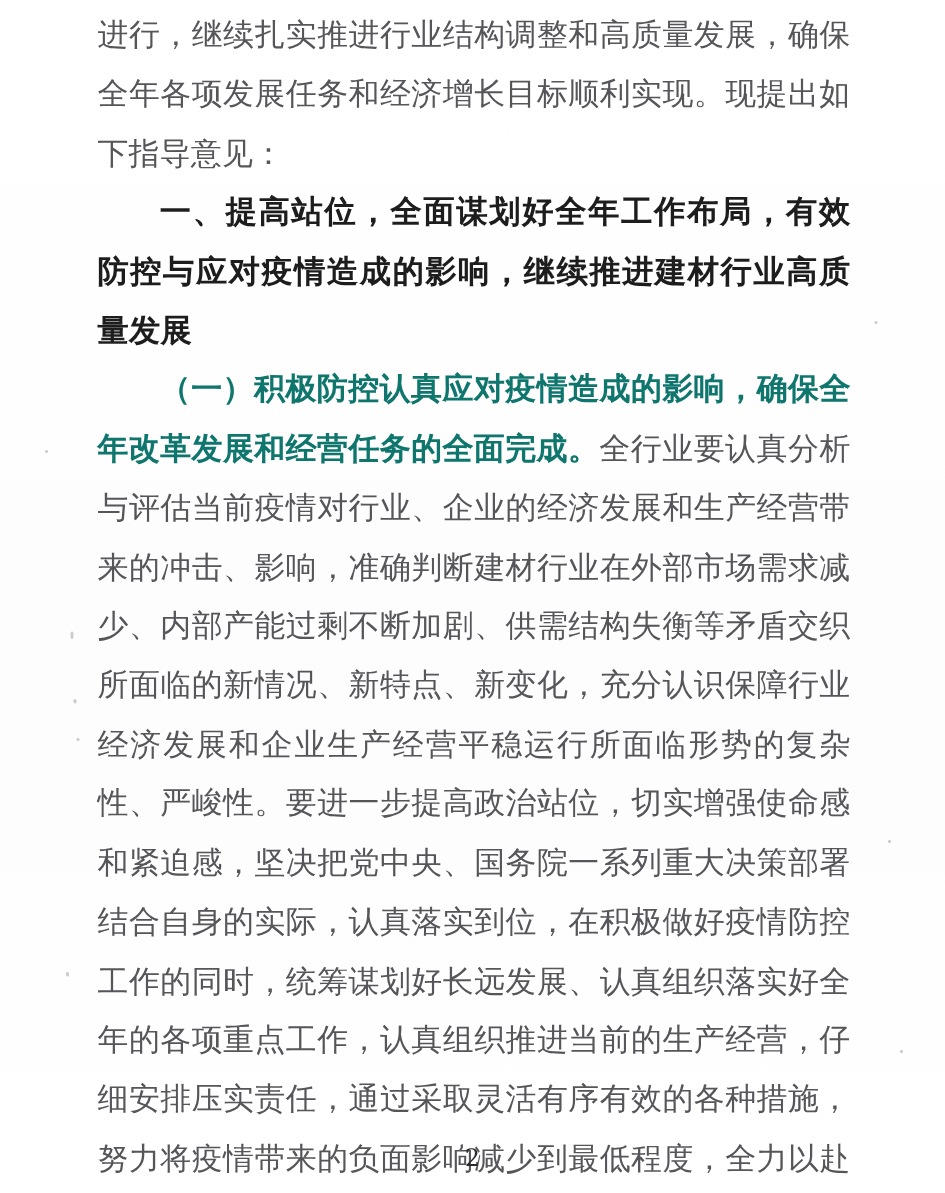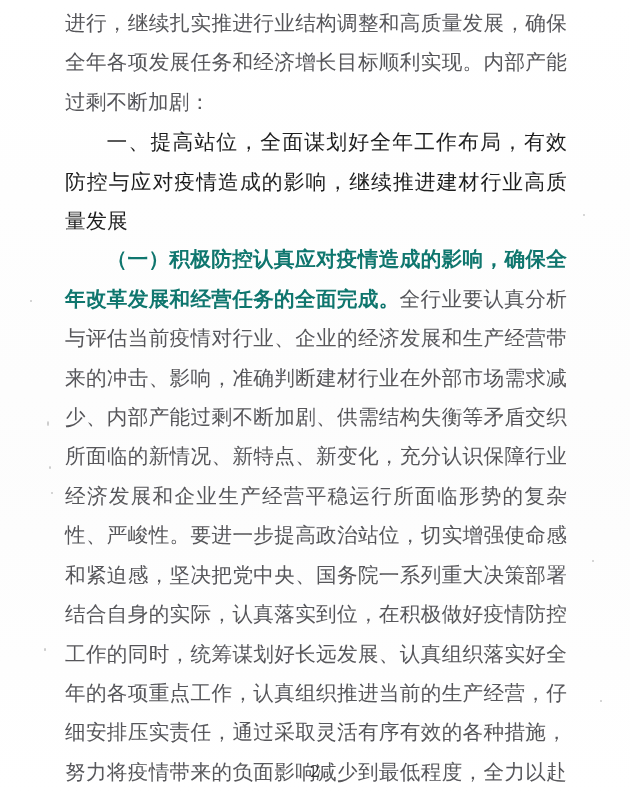--- a/index.html
+++ b/index.html
@@ -51,21 +51,21 @@
   
   .body-text {
     color: #56565a;
     font-weight: 400;
     font-family: "DejaVu Serif", "Liberation Serif", serif;
   }
 
   
   .heading-1 {
     color: #1d1d1d;
-    font-weight: 400;
+    font-weight: 700;
     font-family: "Liberation Sans", "DejaVu Sans", sans-serif;
     font-size: 20.8px;
     line-height: 39.4px;
     letter-spacing: 0.2px;
   }
 
   
   .heading-2 {
     color: #0f766e;
     font-weight: 700;
@@ -115,21 +115,21 @@
 </style>
 </head>
 <body>
 
 <div class="page">
 
   <div class="scan-wash"></div>
 
   <div class="text-column">
 
-    <p class="para body-text first-block">进行，继续扎实推进行业结构调整和高质量发展，确保全年各项发展任务和经济增长目标顺利实现。内部产能过剩不断加剧：</p>
+    <p class="para body-text first-block">进行，继续扎实推进行业结构调整和高质量发展，确保全年各项发展任务和经济增长目标顺利实现。现提出如下指导意见：</p>
 
     <p class="para heading-1 indent2">一、提高站位，全面谋划好全年工作布局，有效防控与应对疫情造成的影响，继续推进建材行业高质量发展</p>
 
     <p class="para body-text indent2"><span class="heading-2">（一）积极防控认真应对疫情造成的影响，确保全年改革发展和经营任务的全面完成。</span><span>全行业要认真分析与评估当前疫情对行业、企业的经济发展和生产经营带来的冲击、影响，准确判断建材行业在外部市场需求减少、内部产能过剩不断加剧、供需结构失衡等矛盾交织所面临的新情况、新特点、新变化，充分认识保障行业经济发展和企业生产经营平稳运行所面临形势的复杂性、严峻性。要进一步提高政治站位，切实增强使命感和紧迫感，坚决把党中央、国务院一系列重大决策部署结合自身的实际，认真落实到位，在积极做好疫情防控工作的同时，统筹谋划好长远发展、认真组织落实好全年的各项重点工作，认真组织推进当前的生产经营，仔细安排压实责任，通过采取灵活有序有效的各种措施，努力将疫情带来的负面影响减少到最低程度，全力以赴确保建材行业经济增长目标及各项改革发展目标的全面实现。</span></p>
 
   </div>
 
   <div class="page-number">2</div>
 
   <div class="scan-noise">

